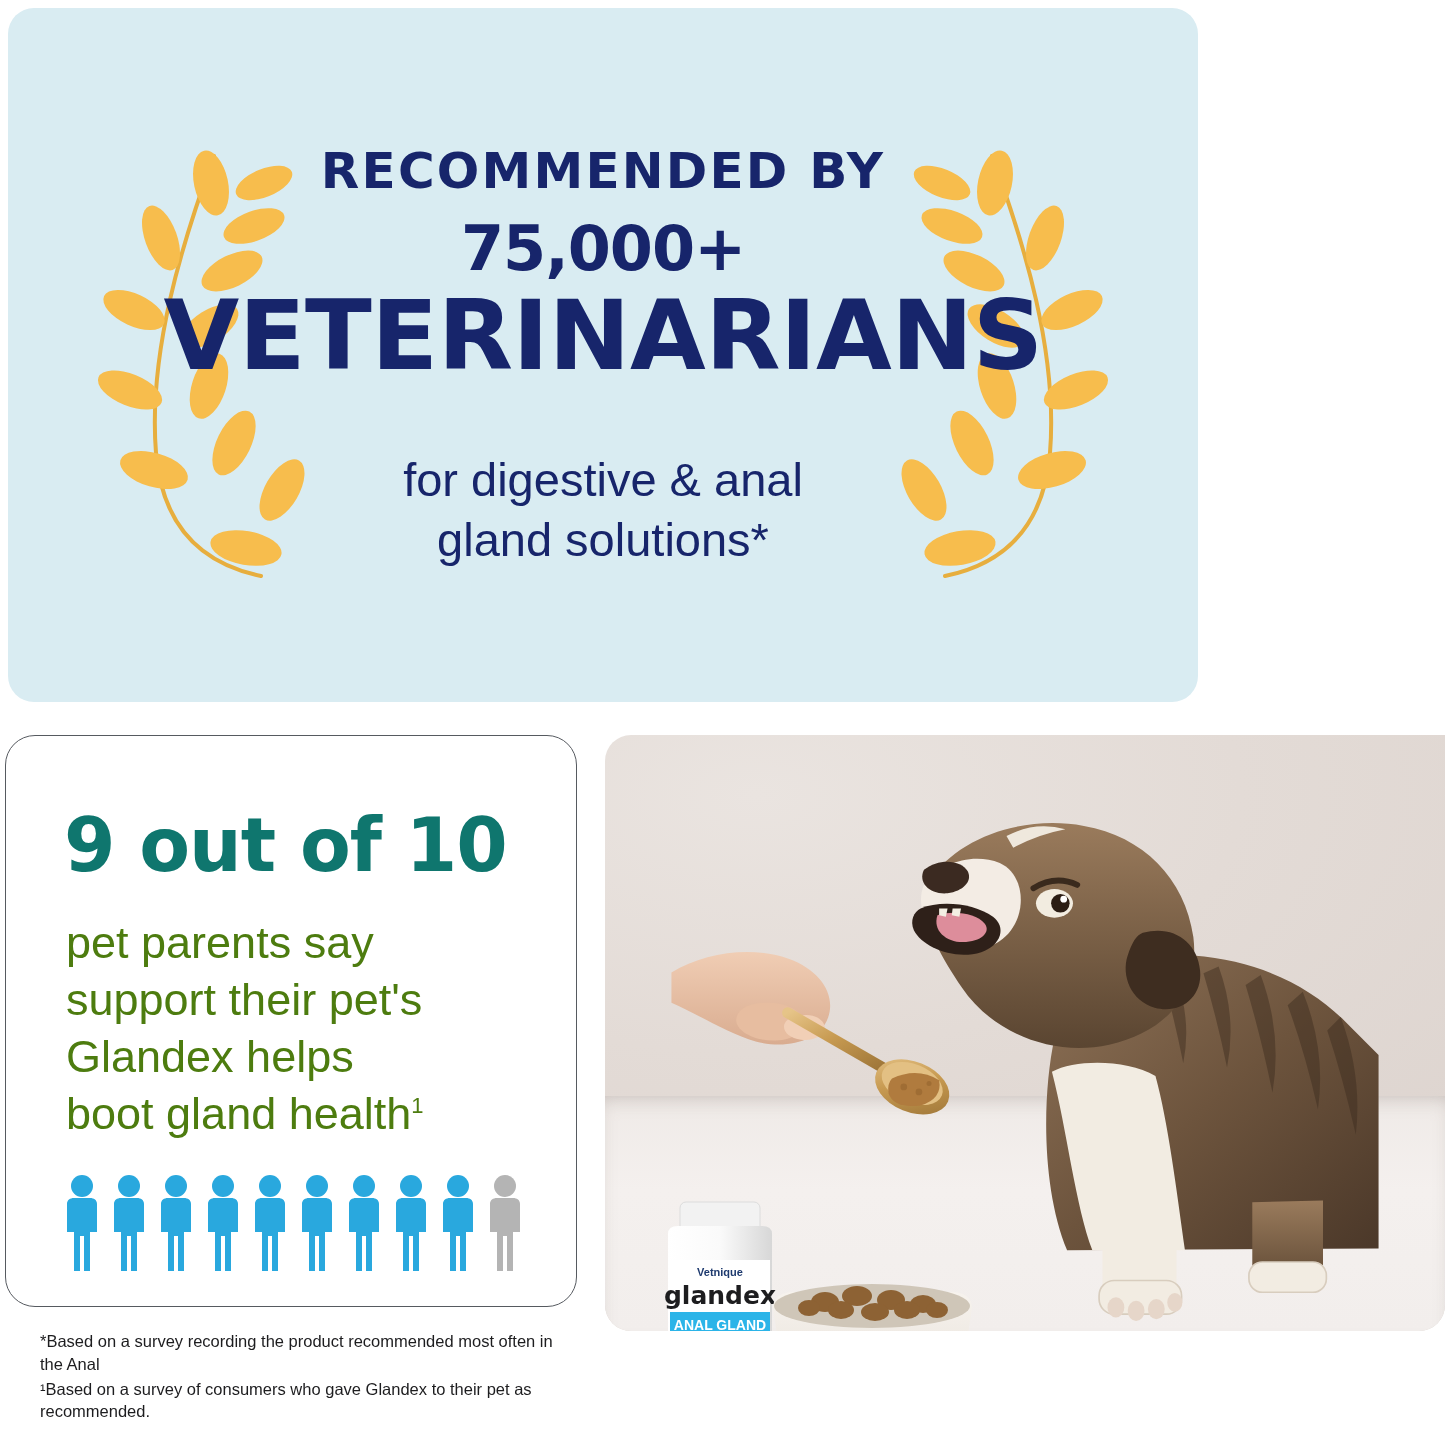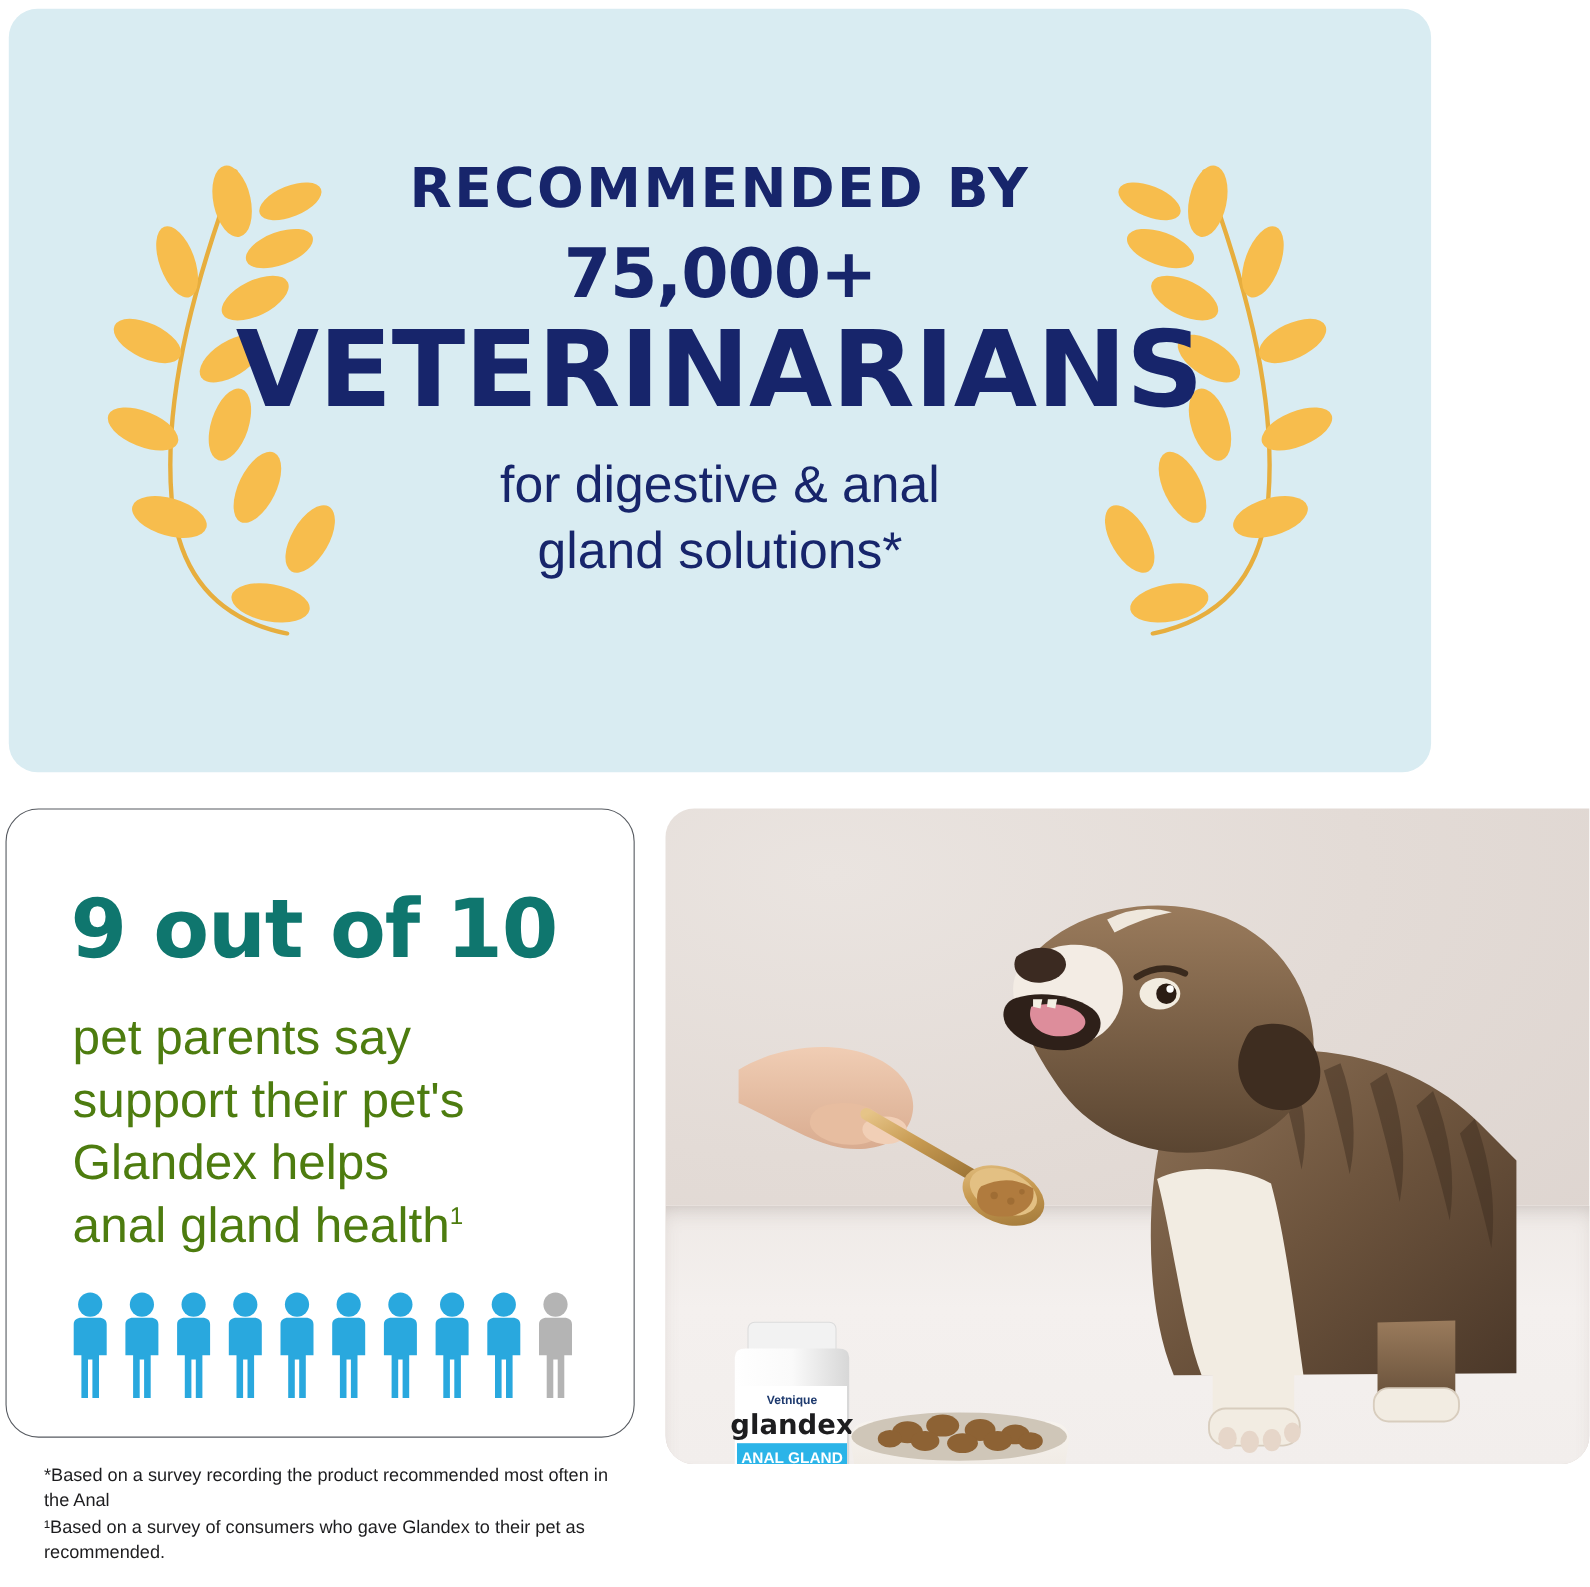--- a/index.html
+++ b/index.html
@@ -7,21 +7,21 @@
     width:1445px;height:1443px;
     background:#ffffff;
     font-family:"Liberation Sans", sans-serif;
     overflow:hidden;
     position:relative;
   }
   #root{position:absolute;inset:0;}
 
   
   .top-panel{
-    position:absolute;left:8px;top:8px;width:1293px;height:694px;
+    position:absolute;left:8px;top:8px;width:1190px;height:694px;
     background:#d9ecf2;
     border-radius:26px;
     overflow:hidden;
   }
   .wreath{position:absolute;top:130px;width:240px;height:440px;}
   .wreath.left{left:78px;}
   .wreath.right{right:78px;}
   .wreath svg{width:100%;height:100%;display:block;}
 
   .headline-stack{
@@ -42,20 +42,21 @@
   }
   .line-vets{
     font-size:96px;font-weight:bold;letter-spacing:-0.5px;line-height:1.0;
     font-family:"DejaVu Sans", sans-serif;
     margin-bottom:26px;
     transform:scaleX(1.02);
   }
   .line-sub{
     font-size:47px;font-weight:normal;line-height:1.28;
     font-family:"Liberation Sans", sans-serif;
+    margin-top:40px;
   }
 
   
   .stat-card{
     position:absolute;left:5px;top:735px;width:572px;height:572px;
     background:#ffffff;border:1.6px solid #565a60;border-radius:30px;
     box-sizing:border-box;
   }
   .stat-big{
     position:absolute;left:58px;top:72px;
@@ -170,21 +171,21 @@
     </div>
   </section>
 
   <section class="stat-card">
     <div class="stat-big">9 out of 10</div>
     <div class="stat-body">
       <div>pet parents say</div>
       <div>support their pet's</div>
       <div>Glandex helps</div>
       <div>
-        <span>anal gland health</span><span class="sup">1</span>
+        <span>boot gland health</span><span class="sup">1</span>
       </div>
     </div>
 
     <div class="people-row">
       <svg class="person" viewBox="0 0 42 97" xmlns="http://www.w3.org/2000/svg">
           <g fill="#29a8de">
             <circle cx="21" cy="12" r="11"></circle>
             <path d="M6 30c0-4 3-6 7-6h16c4 0 7 2 7 6v28h-7v39h-6V62h-4v35h-6V58H6z"></path>
           </g>
         </svg>

